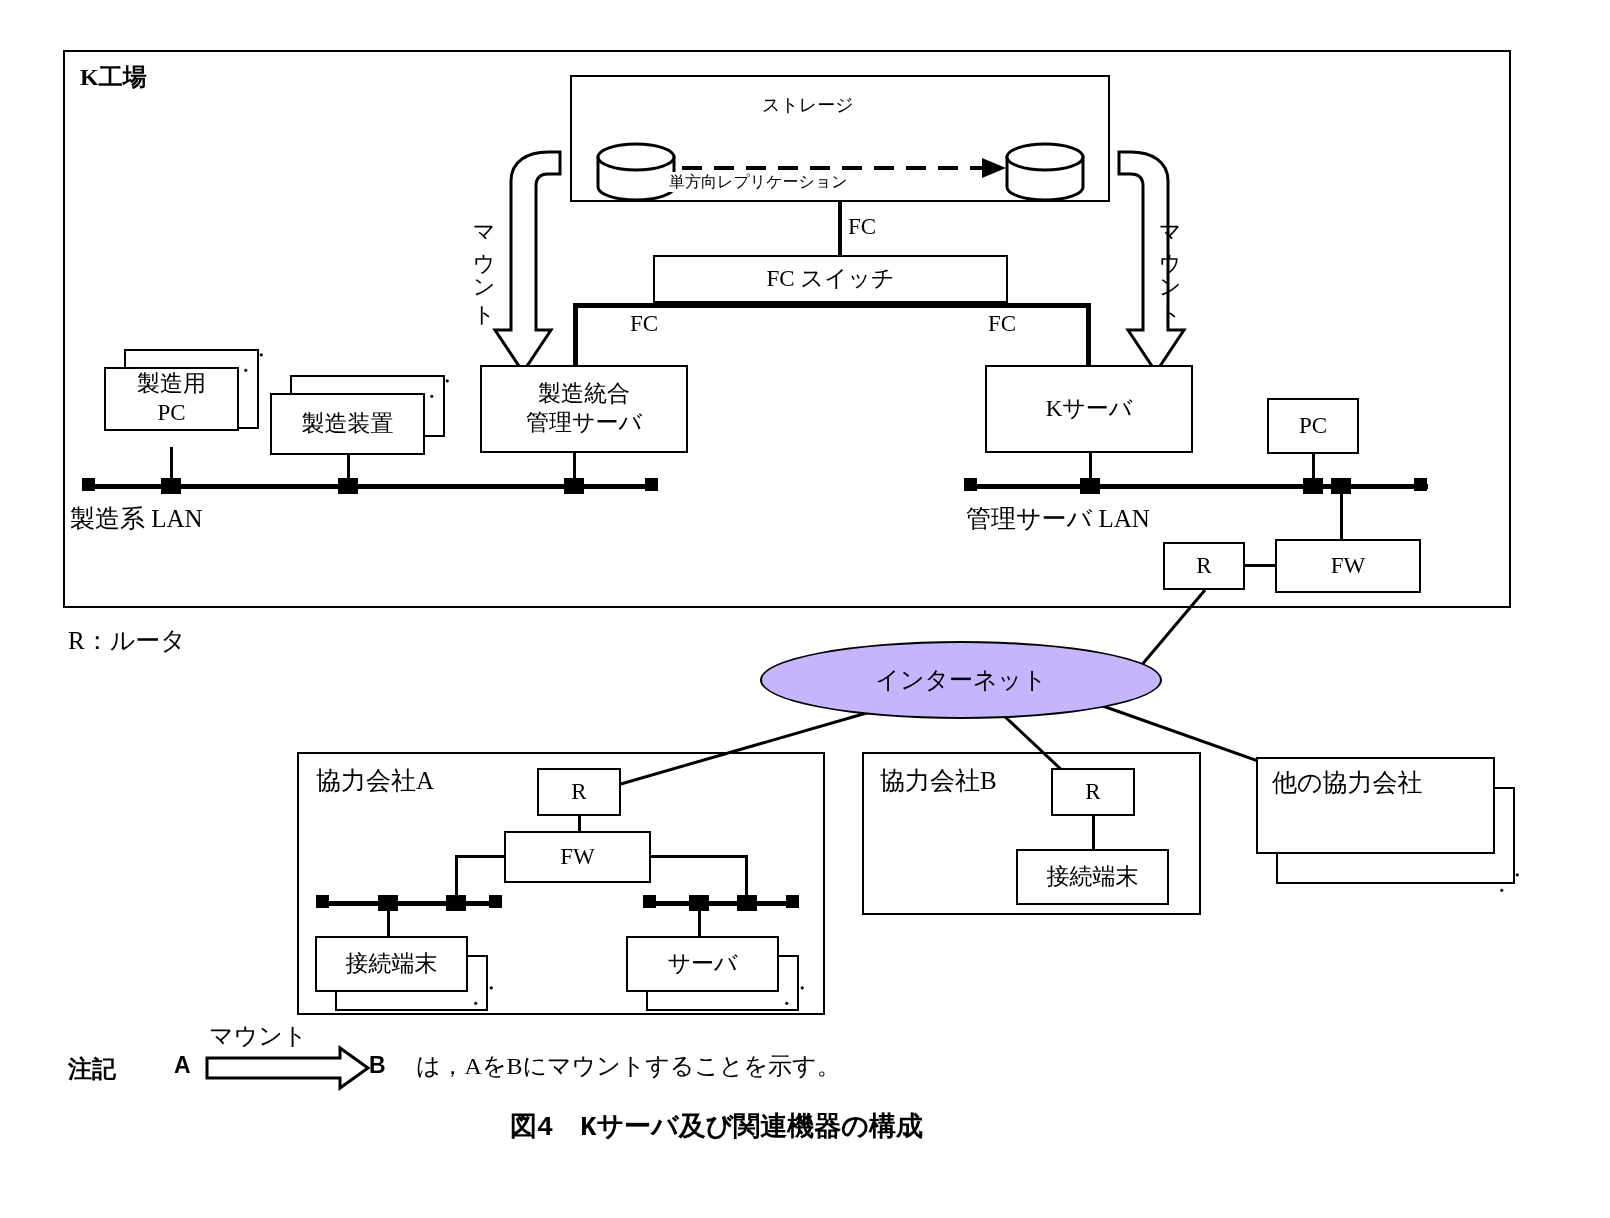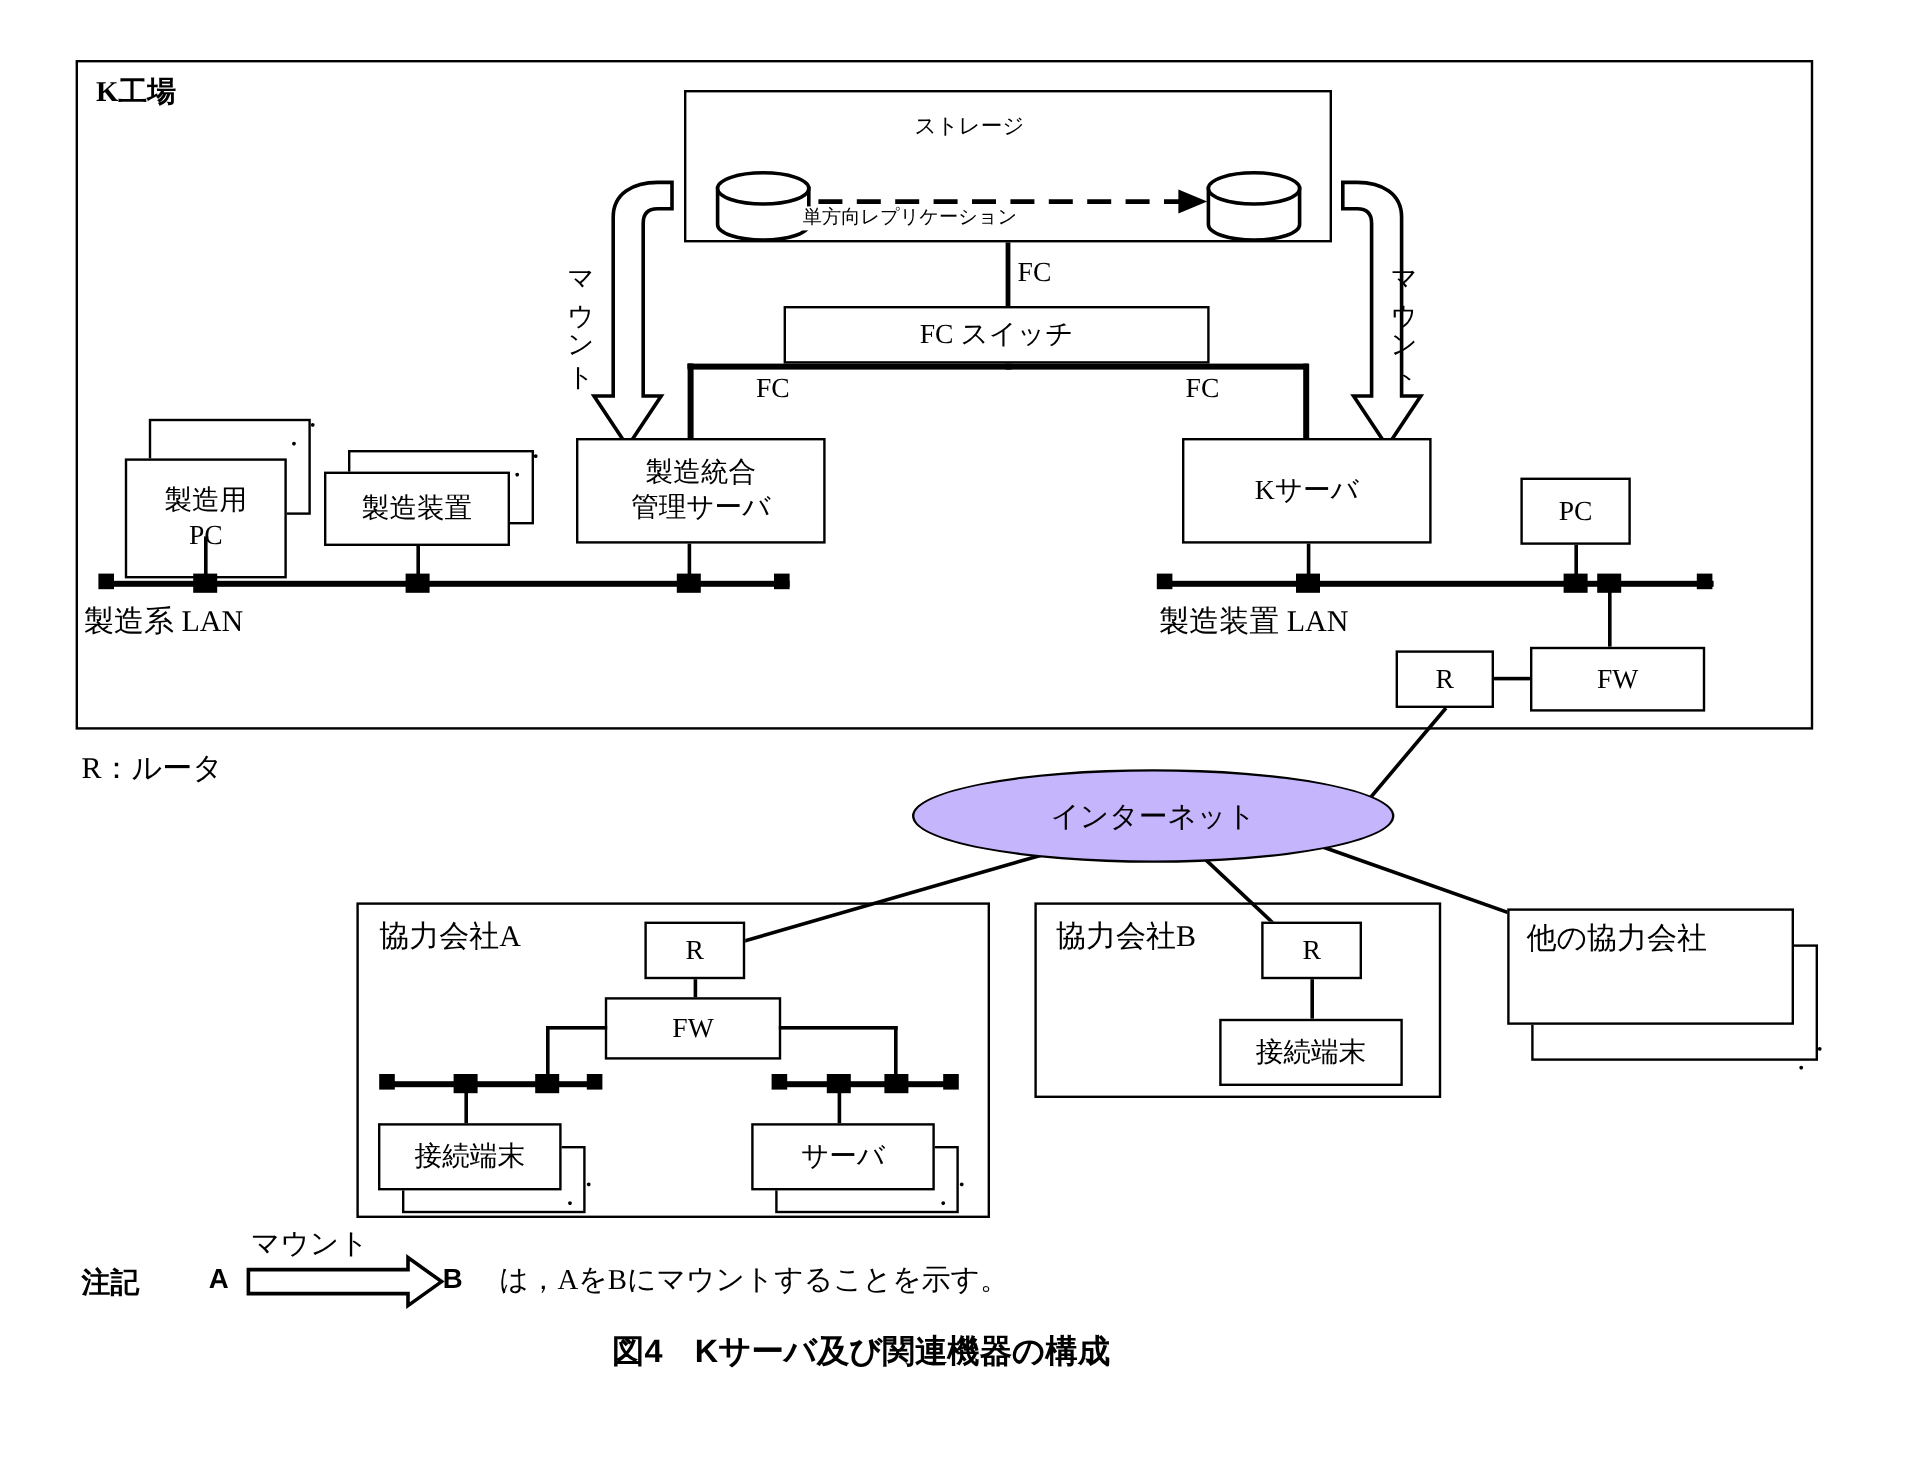--- a/index.html
+++ b/index.html
@@ -86,21 +86,21 @@
     border-radius: 50%;
     background: #c4b5fd;
     display: flex;
     align-items: center;
     justify-content: center;
     font-size: 24px;
     box-sizing: border-box;
   }
   .caption {
     position: absolute;
-    font-family: Liberation Sans, sans-serif;
+    font-family: Liberation Mono, monospace;
     font-weight: bold;
     font-size: 27px;
     white-space: pre;
   }
   .note-label {
     position: absolute;
     font-family: "Liberation Sans", "DejaVu Sans", sans-serif;
     font-weight: bold;
     font-size: 24px;
     white-space: pre;
@@ -213,21 +213,21 @@
   <div class="line vline" style="left:573px; top:303px; height:4px; width:4px;"></div>
   <div class="line hline" style="left:573px; top:303px; width:270px; height:5px;"></div>
   <div class="line vline" style="left:573px; top:303px; height:62px; width:5px;"></div>
   <div class="lbl" style="left:630px; top:310px;">FC</div>
 
   <div class="line hline" style="left:838px; top:303px; width:252px; height:5px;"></div>
   <div class="line vline" style="left:1086px; top:303px; height:62px; width:5px;"></div>
   <div class="lbl" style="left:988px; top:310px;">FC</div>
 
   <div class="stack-shadow" style="left:124px; top:349px; width:135px; height:80px;"></div>
-  <div class="box" style="left:104px; top:382px; width:135px; height:100px;">製造用
+  <div class="box" style="left:104px; top:367px; width:135px; height:64px;">製造用
 PC</div>
   <div class="dots" style="left:232px; top:352px; transform:rotate(-45deg);">・・</div>
 
   <div class="stack-shadow" style="left:290px; top:375px; width:155px; height:62px;"></div>
   <div class="box" style="left:270px; top:393px; width:155px; height:62px;">製造装置</div>
   <div class="dots" style="left:418px; top:378px; transform:rotate(-45deg);">・・</div>
 
   <div class="box" style="left:985px; top:365px; width:208px; height:88px;">Kサーバ</div>
 
   <div class="box" style="left:480px; top:365px; width:208px; height:88px;">製造統合
@@ -248,21 +248,21 @@
   <div class="lbl" style="left:70px; top:503px; font-size:25px;">製造系 LAN</div>
 
   <div class="lanbus" style="left:966px; top:484px; width:462px;"></div>
   <div class="lanend" style="left:964px; top:478px;"></div>
   <div class="lanend" style="left:1414px; top:478px;"></div>
   <div class="lantap" style="left:1080px; top:478px;"></div>
   <div class="lantap" style="left:1303px; top:478px;"></div>
   <div class="lantap" style="left:1331px; top:478px;"></div>
   <div class="line vline" style="left:1089px; top:453px; height:30px;"></div>
   <div class="line vline" style="left:1312px; top:454px; height:29px;"></div>
-  <div class="lbl" style="left:966px; top:503px; font-size:25px;">製造装置 LAN</div>
+  <div class="lbl" style="left:966px; top:503px; font-size:25px;">管理サーバ LAN</div>
 
   <div class="line vline" style="left:1340px; top:489px; height:50px;"></div>
 
   <div class="box" style="left:1163px; top:542px; width:82px; height:48px;">R</div>
   <div class="box" style="left:1275px; top:539px; width:146px; height:54px;">FW</div>
   <div class="line hline" style="left:1245px; top:564px; width:31px;"></div>
 
   <div class="lbl" style="left:68px; top:625px; font-size:25px;">R：ルータ</div>
 
   <div class="ellipse" style="left:760px; top:641px; width:402px; height:78px;">インターネット</div>

